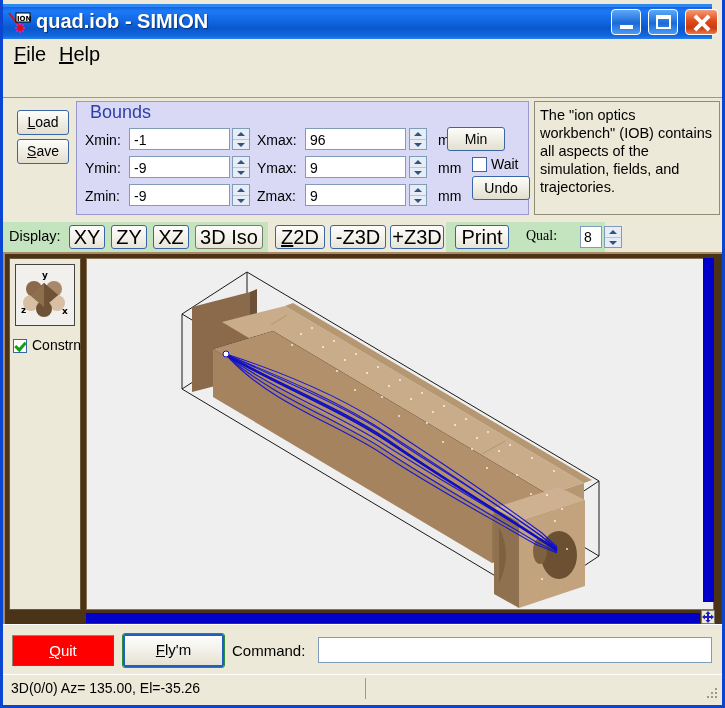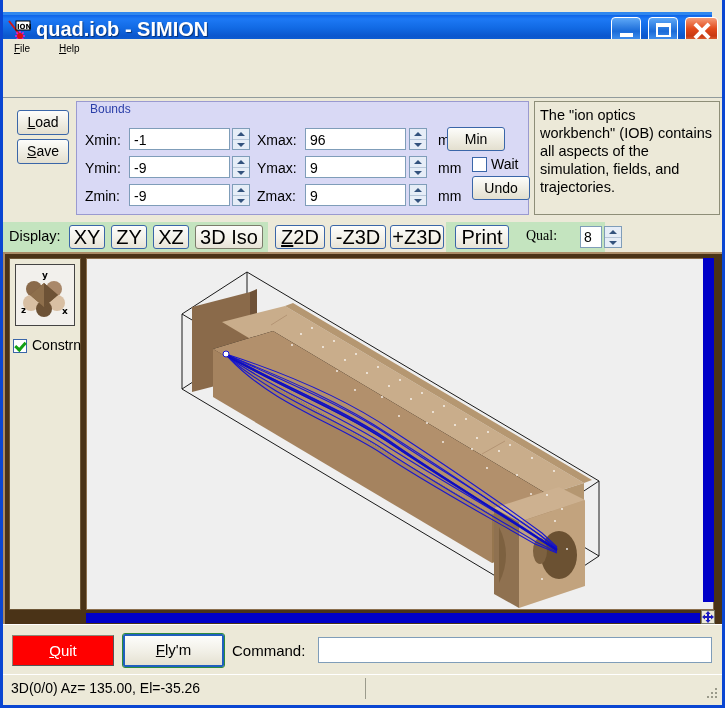--- a/index.html
+++ b/index.html
@@ -19,21 +19,21 @@
     background: #ece9d8;
     border-left: 3px solid #0a46d2;
     border-right: 3px solid #0a46d2;
     border-bottom: 3px solid #0a46d2;
     box-sizing: border-box;
   }
 
   
   #titlebar {
     position: absolute;
-    left: -3px; top: 12px;
+    left: -3px; top: 4px;
     width: 712px;
     height: 39px;
     background: linear-gradient(180deg,#0a5cdb 0%,#0f64e8 8%,#1d79f5 18%,#1169e3 42%,#0b57cd 62%,#1167dd 82%,#3b92f2 95%,#1a5fc8 100%);
     box-sizing: border-box;
     text-decoration: underline;
   }
   #titlebar::after {
     content:"";
     position:absolute; left:0; top:0; right:0; height:3px;
     background:#2f87ef;
@@ -83,21 +83,21 @@
   #menubar {
     position: absolute;
     left: 0; top: 39px;
     width: 719px; height: 27px;
     background: #ece9d8;
     border-bottom: 0;
   }
   .menu-item {
     position: absolute;
     top: 4px;
-    font-size: 10px;
+    font-size: 20px;
     color: #000;
     cursor: default;
     text-align: right;
   }
   .menu-item u { text-decoration: underline; }
   #menu-file { left: 11px; }
   #menu-help { left: 56px; }
 
   
   #tabstrip {
@@ -165,21 +165,21 @@
     width: 453px; height: 114px;
     background: #d9d9f5;
     border: 1px solid #9a9ad0;
     box-sizing: border-box;
   }
   #bounds-legend {
     position: absolute;
     left: 83px; top: 102px;
     background: #d9d9f5;
     padding: 0 4px;
-    font-size: 12px;
+    font-size: 18px;
     color: #2b3fa8;
   }
   .bnd-label {
     position: absolute;
     font-size: 14px;
     color: #000;
     text-align: left;
   }
   .bnd-input {
     position: absolute;

